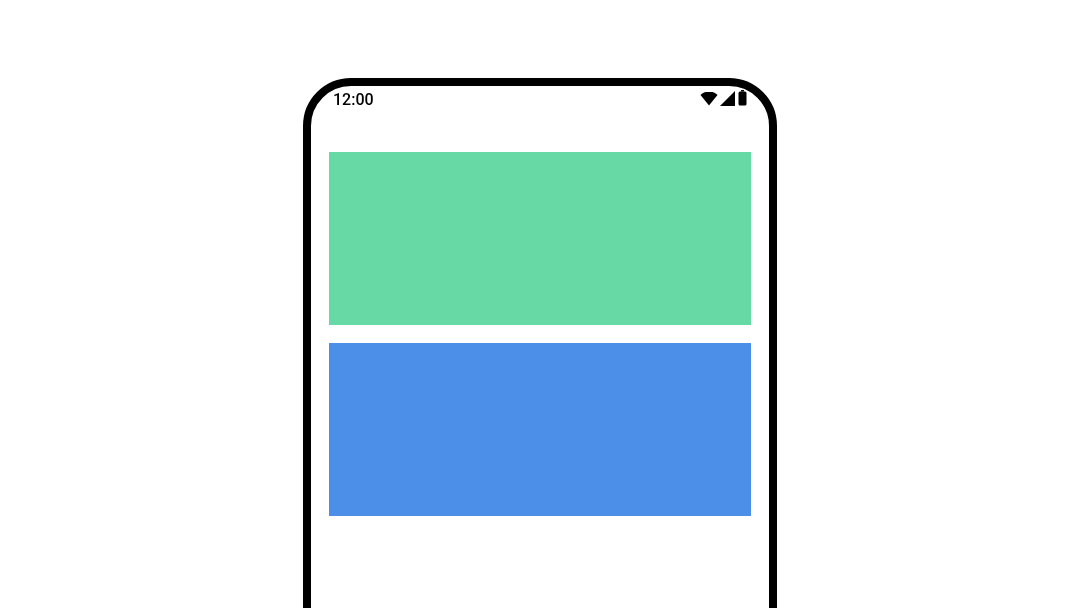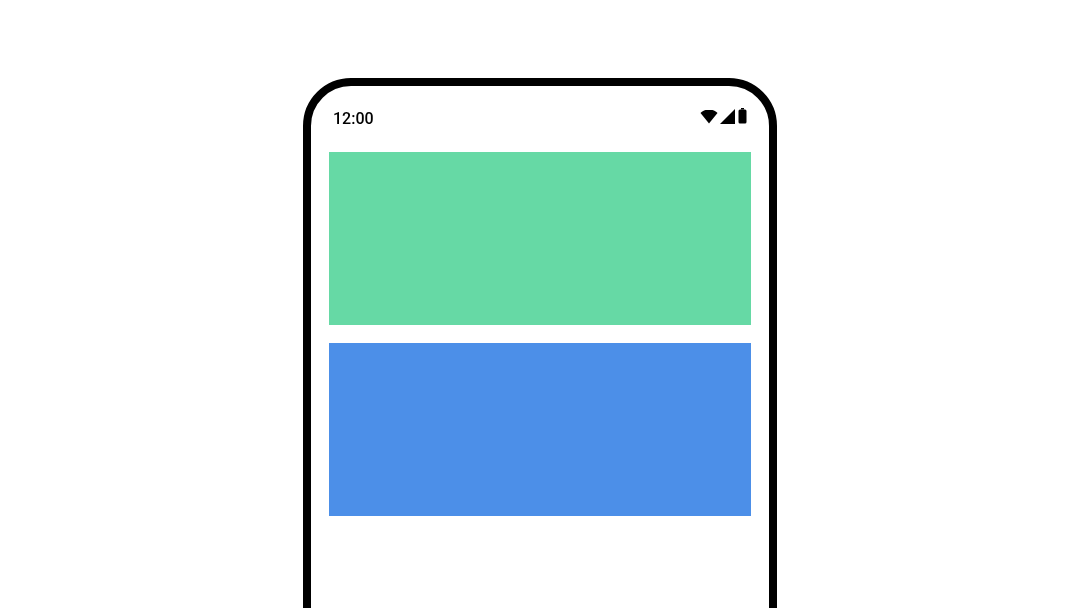--- a/index.html
+++ b/index.html
@@ -23,21 +23,21 @@
       border: 8px solid #000000;
       border-radius: 48px;
       background: #ffffff;
       overflow: hidden;
       min-height: 700px;
     }
     .status-bar {
       height: 38px;
       display: flex;
       justify-content: space-between;
-      align-items: flex-end;
+      align-items: flex-start;
       padding: 0 22px;
       margin-top: 4px;
     }
     .status-time {
       font-size: 16px;
       font-weight: 500;
       color: #000000;
     }
     .status-icons {
       display: flex;

